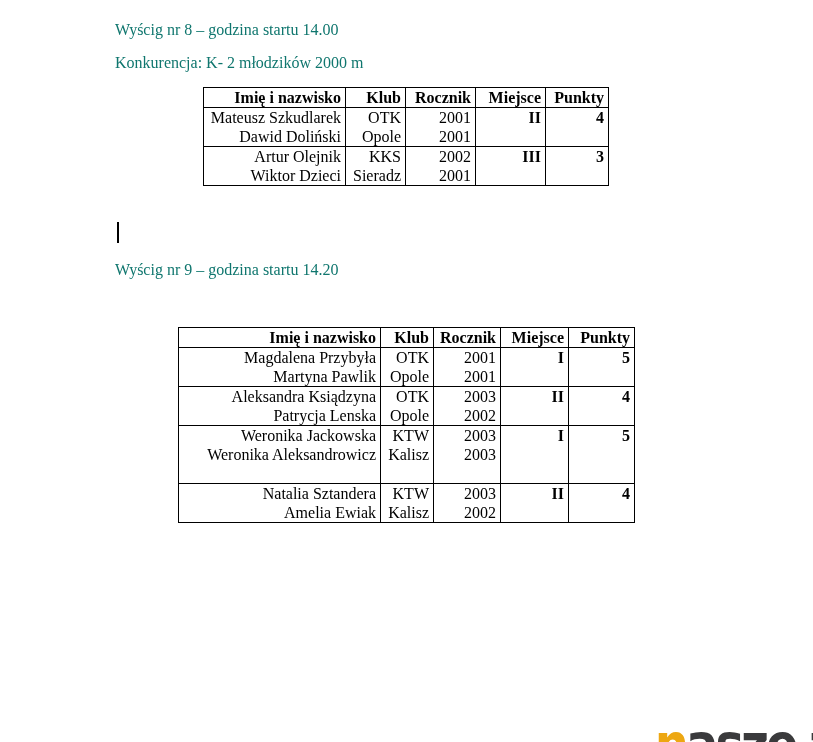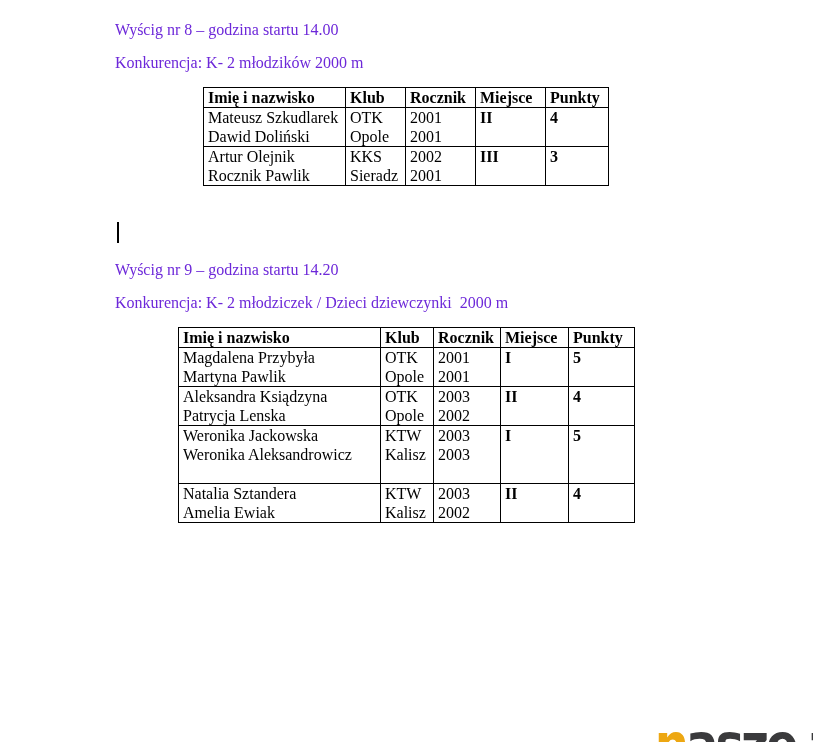--- a/index.html
+++ b/index.html
@@ -9,39 +9,39 @@
   *{margin:0;padding:0;box-sizing:border-box;}
   html,body{background:#ffffff;}
   body{
     width:813px;height:742px;position:relative;overflow:hidden;
     font-family:"Liberation Serif",serif;color:#000;
   }
   .doc-page{position:absolute;inset:0;}
   .para{
     position:absolute;
     font:16px/19px "Liberation Serif",serif;
-    color:#6d28d9;white-space:pre;text-align:right;
+    color:#0f766e;white-space:pre;text-align:right;
   }
   #race8-title{left:115px;top:20px;}
   #race8-comp{left:115px;top:53px;}
   #race9-title{left:115px;top:260px;}
   #race9-comp{left:115px;top:293px;}
 
   table.results{
     position:absolute;
     border-collapse:collapse;table-layout:fixed;
     font:16px/19px "Liberation Serif",serif;color:#000;
   }
   #table-race8{left:203px;top:87px;width:405px;}
   #table-race9{left:178px;top:327px;width:456px;}
   table.results th,table.results td{
     border:1.5px solid #000;
     padding:0 4px;
     vertical-align:top;
-    text-align:left;
+    text-align:right;
     overflow:hidden;
   }
   table.results th{font-weight:bold;height:20px;}
   td.c-place,td.c-points{font-weight:bold;text-align:center;}
   td.subheader{font-weight:bold;text-align:center;height:20px;}
 
   .caret{
     position:absolute;left:117px;top:222px;width:2px;height:21px;background:#000;
   }
 
@@ -99,21 +99,21 @@
           <td class="c-place">
             <div>II</div>
           </td>
           <td class="c-points">
             <div>4</div>
           </td>
         </tr>
         <tr>
           <td class="c-name">
             <div>Artur Olejnik</div>
-            <div>Rocznik Pawlik</div>
+            <div>Wiktor Dzieci</div>
           </td>
           <td class="c-club">
             <div>KKS</div>
             <div>Sieradz</div>
           </td>
           <td class="c-year">
             <div>2002</div>
             <div>2001</div>
           </td>
           <td class="c-place">
@@ -123,21 +123,20 @@
             <div>3</div>
           </td>
         </tr>
       </tbody>
     </table>
 
   <div class="caret"></div>
 
   <div class="para" id="race9-title">Wyścig nr 9 – godzina startu 14.20</div>
 
-  <div class="para" id="race9-comp">Konkurencja: K- 2 młodziczek / Dzieci dziewczynki  2000 m</div>
 
   <table class="results" id="table-race9">
     <colgroup>
       <col style="width:202px">
         <col style="width:53px">
         <col style="width:67px">
       <col style="width:68px">
         <col style="width:66px">
     </colgroup>
   <thead>

